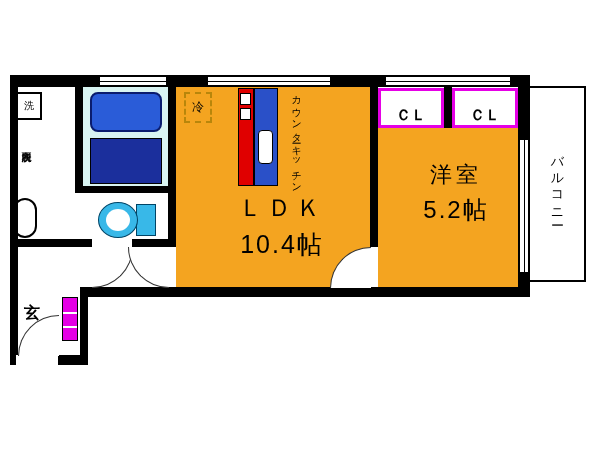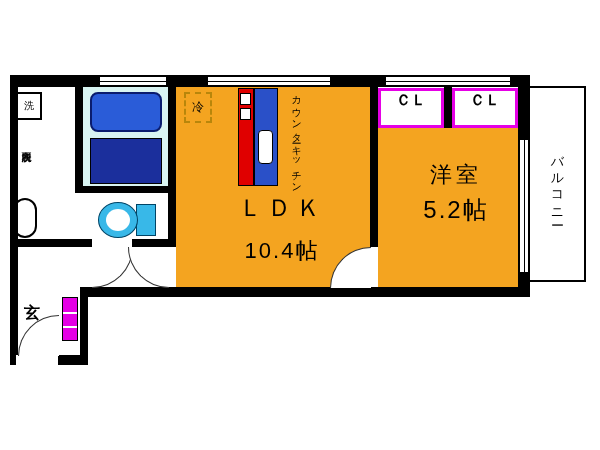--- a/index.html
+++ b/index.html
@@ -20,21 +20,21 @@
   .gap{position:absolute;background:#ffffff;}
   .window{position:absolute;background:#ffffff;}
   .pane-line{position:absolute;background:#000;}
   .h-window .pane-line{left:0;right:0;top:50%;height:1px;margin-top:-0.5px;}
   .v-window .pane-line{top:0;bottom:0;left:50%;width:1px;margin-left:-0.5px;}
   .orange{background:var(--room-fill);}
   .arc{position:absolute;background:#ffffff;}
   .arc.tl{border-radius:100% 0 0 0;border-top:1.5px solid #333;border-left:1.5px solid #333;}
   .arc.bl{border-radius:0 0 0 100%;border-bottom:1.5px solid #333;border-left:1.5px solid #333;}
   .arc.br{border-radius:0 0 100% 0;border-bottom:1.5px solid #333;border-right:1.5px solid #333;}
-  .cl-box{position:absolute;background:#fff;border:3px solid var(--accent-magenta);display:flex;align-items:flex-start;justify-content:center;font-weight:bold;font-size:15px;box-sizing:border-box;}
+  .cl-box{position:absolute;background:#fff;border:3px solid var(--accent-magenta);display:flex;align-items:flex-end;justify-content:center;font-weight:bold;font-size:15px;box-sizing:border-box;}
   .vtext{writing-mode:vertical-rl;}
   .center-label{position:absolute;text-align:center;}
   .fixture{position:absolute;box-sizing:border-box;}
 </style>
 </head>
 <body>
 
 <div class="plan">
 
   <div class="abs orange" style="left:176px;top:85px;width:194px;height:202px;"></div>
@@ -111,21 +111,21 @@
     <span>ＣＬ</span>
   </div>
 
   <div class="arc br" style="left:92px;top:247px;width:40px;height:40px;"></div>
   <div class="arc bl" style="left:128px;top:247px;width:40px;height:40px;"></div>
   <div class="arc tl" style="left:330px;top:247px;width:40px;height:40px;"></div>
   <div class="arc tl" style="left:18px;top:315px;width:40px;height:40px;"></div>
 
   <div class="center-label" style="left:176px;top:192px;width:212px;">
     <div style="font-size:24px;letter-spacing:5px;">ＬＤＫ</div>
-    <div style="font-size:22px;margin-top:12px;letter-spacing:2px;">10.4帖</div>
+    <div style="font-size:25px;margin-top:4px;letter-spacing:2px;">10.4帖</div>
   </div>
 
   <div class="center-label" style="left:378px;top:160px;width:156px;">
     <div style="font-size:22px;letter-spacing:4px;">洋室</div>
     <div style="font-size:24px;margin-top:4px;letter-spacing:2px;">5.2帖</div>
   </div>
 
   <div class="abs vtext" style="left:20px;top:144px;height:44px;font-size:10px;line-height:13px;">洗面脱衣所</div>
 
   <div class="abs vtext" style="left:289px;top:88px;height:102px;font-size:10px;letter-spacing:1px;">カウンターキッチン</div>

